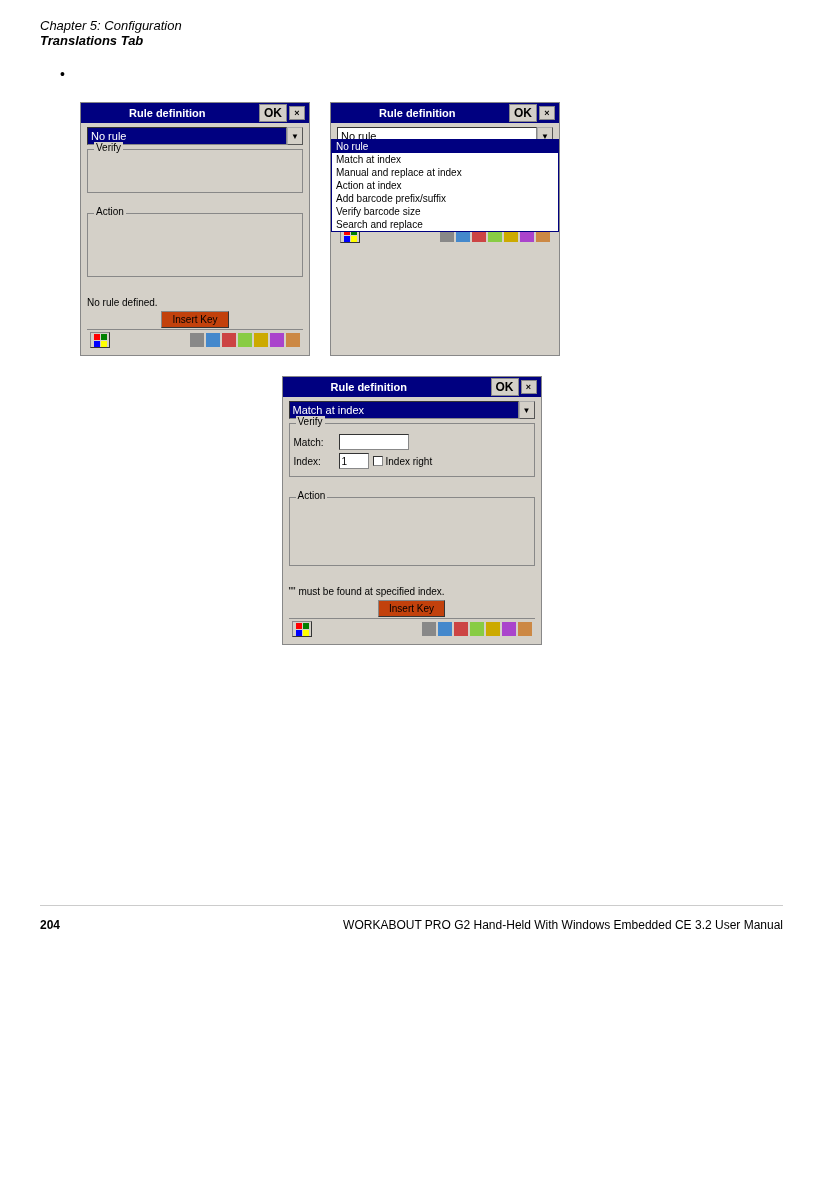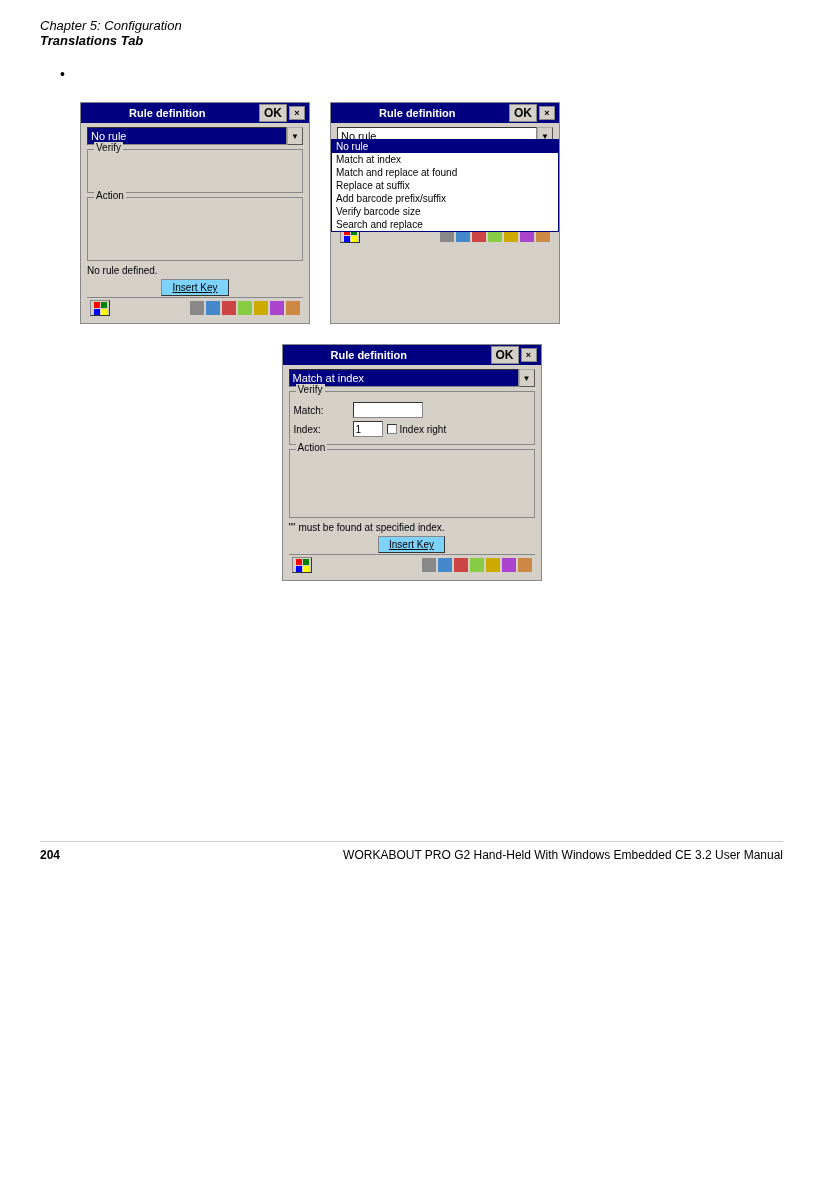--- a/index.html
+++ b/index.html
@@ -142,21 +142,21 @@
       height: 18px;
       display: flex;
       align-items: center;
       justify-content: center;
       font-size: 8px;
       cursor: pointer;
     }
 
     .group-box {
       border: 1px solid #888;
-      margin-bottom: 4px;
+      margin-bottom: 20px;
       padding: 2px 4px 4px 4px;
       position: relative;
     }
 
     .group-label {
       position: absolute;
       top: -8px;
       left: 6px;
       background: #d4d0c8;
       font-size: 10px;
@@ -175,26 +175,25 @@
 
     .status-text {
       font-size: 10px;
       color: #000;
       margin: 3px 0;
     }
 
     .insert-key-btn {
       display: block;
       margin: 1px auto;
-      background: #7dd3fc;
+      background: #c2410c;
       border: 1px outset #888;
       font-size: 10px;
       padding: 2px 10px;
       cursor: pointer;
-      text-decoration: underline;
     }
 
     .taskbar {
       background: #d4d0c8;
       border-top: 1px solid #888;
       height: 20px;
       display: flex;
       align-items: center;
       padding: 0 3px;
       gap: 3px;
@@ -265,21 +264,21 @@
 
     
     .form-row {
       display: flex;
       align-items: center;
       margin-bottom: 3px;
       font-size: 10px;
     }
 
     .form-label {
-      width: 59px;
+      width: 45px;
       font-size: 10px;
     }
 
     .form-input {
       background: #fff;
       border: 1px inset #888;
       height: 16px;
       font-size: 10px;
       padding: 0 2px;
       width: 70px;
@@ -301,21 +300,21 @@
       width: 10px;
       height: 10px;
       border: 1px inset #888;
       background: #fff;
     }
 
     .page-footer {
       display: flex;
       justify-content: space-between;
       margin-top: 40px;
-      padding-top: 6px;
+      padding-top: 12px;
       border-top: 1px solid #ccc;
     }
 
     .footer-left {
       font-size: 12px;
       font-weight: bold;
     }
 
     .footer-right {
       font-size: 12px;
@@ -394,22 +393,22 @@
         </div>
         <div class="win-body">
           <div class="dropdown-row" style="position:relative;">
             <div class="dropdown-field" style="font-size:11px;padding:1px 3px;height:18px;flex:1;display:flex;align-items:center;">No rule</div>
             <div class="dropdown-arrow">▼</div>
           </div>
 
           <div class="dropdown-open-list">
             <div class="item selected">No rule</div>
             <div class="item">Match at index</div>
-            <div class="item">Match and replace at found</div>
-            <div class="item">Replace at suffix</div>
+            <div class="item">Manual and replace at index</div>
+            <div class="item">Action at index</div>
             <div class="item">Add barcode prefix/suffix</div>
             <div class="item">Verify barcode size</div>
             <div class="item">Search and replace</div>
           </div>
           <div style="height:40px;"></div>
           <div class="status-text">No rule defined.</div>
           <button class="insert-key-btn">Insert Key</button>
           <div class="taskbar">
             <div class="taskbar-start">
               <svg width="14" height="14">

